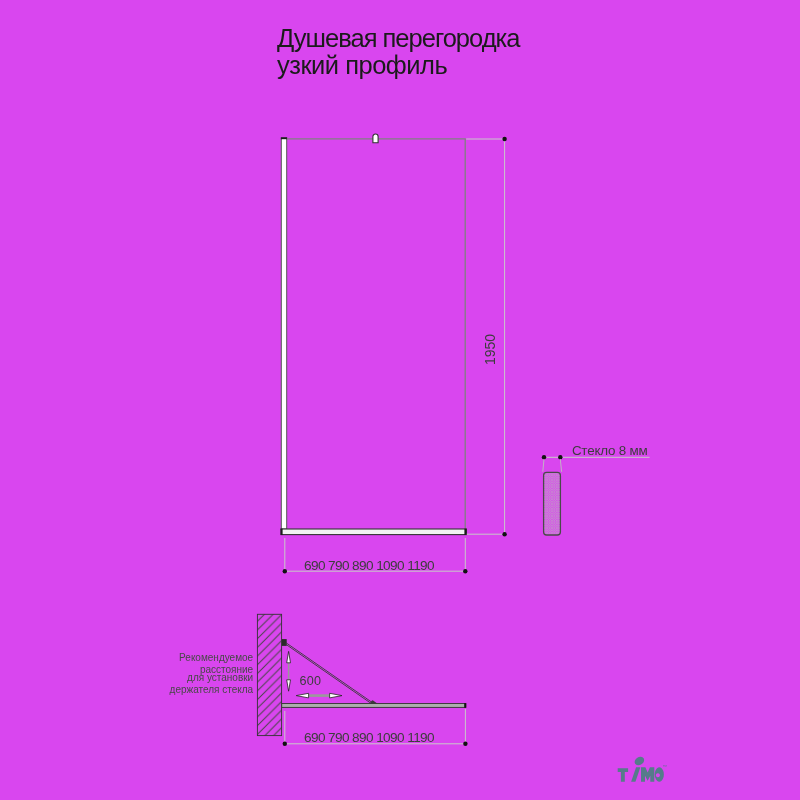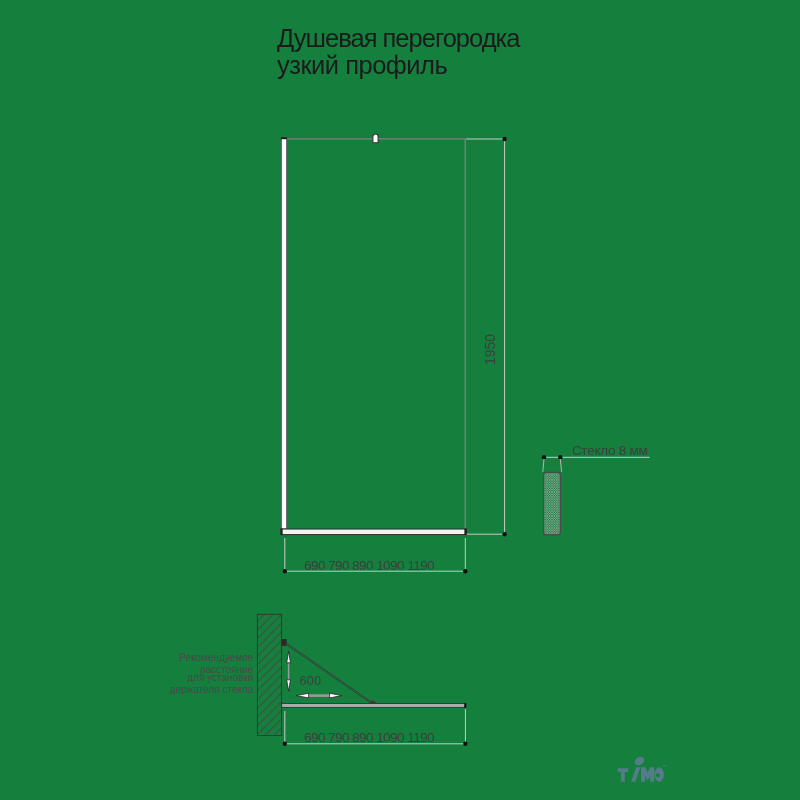--- a/index.html
+++ b/index.html
@@ -1,16 +1,16 @@
 <!DOCTYPE html>
 <html><head>
 <meta charset="utf-8">
 <style>
   html,body{margin:0;padding:0;background:#ffffff;}
-  #page{position:relative;width:800px;height:800px;background:#15803d;overflow:hidden;}
+  #page{position:relative;width:800px;height:800px;background:#d946ef;overflow:hidden;}
   svg{position:absolute;left:0;top:0;}
   text{font-family:"Liberation Sans",sans-serif;}
 </style>
 </head>
 <body>
 <div id="page">
 <svg width="800" height="800" viewBox="0 0 800 800">
   <defs>
     <pattern id="hatch" width="8.7" height="8.7" patternUnits="userSpaceOnUse">
       <path d="M-2,2 l4,-4 M0,8.7 L8.7,0 M6.7,10.7 l4,-4" stroke="#454545" stroke-width="1" fill="none"></path>

